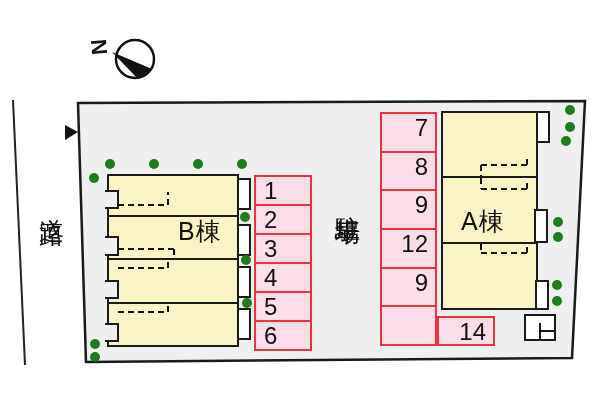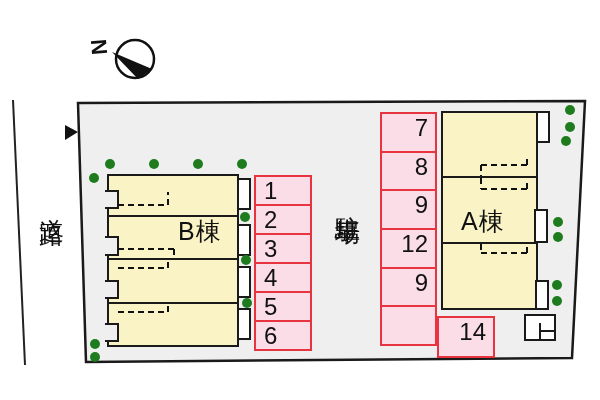--- a/index.html
+++ b/index.html
@@ -99,21 +99,21 @@
       <div class="cell">6</div>
     </div>
   <div id="col-right" class="pcol r" style="left:380px;top:112px;width:57px;height:234px;">
       <div class="cell">7</div>
       <div class="cell">8</div>
       <div class="cell">9</div>
       <div class="cell">12</div>
       <div class="cell">9</div>
       <div class="cell"></div>
     </div>
-  <div class="cell14" style="left:437px;top:316px;width:58px;height:42px;">14</div>
+  <div class="cell14" style="left:437px;top:316px;width:58px;height:30px;">14</div>
 
   <div class="shed"></div>
 
   <div class="vtext" style="left:36px;top:199px;font-size:25px;letter-spacing:3px;">道路</div>
   <div class="vtext" style="left:332px;top:196px;font-size:25px;letter-spacing:2px;">駐車場</div>
 
   <div class="dot" style="left:105px;top:159px;"></div>
   <div class="dot" style="left:149px;top:159px;"></div>
   <div class="dot" style="left:193px;top:159px;"></div>
   <div class="dot" style="left:237px;top:159px;"></div>

